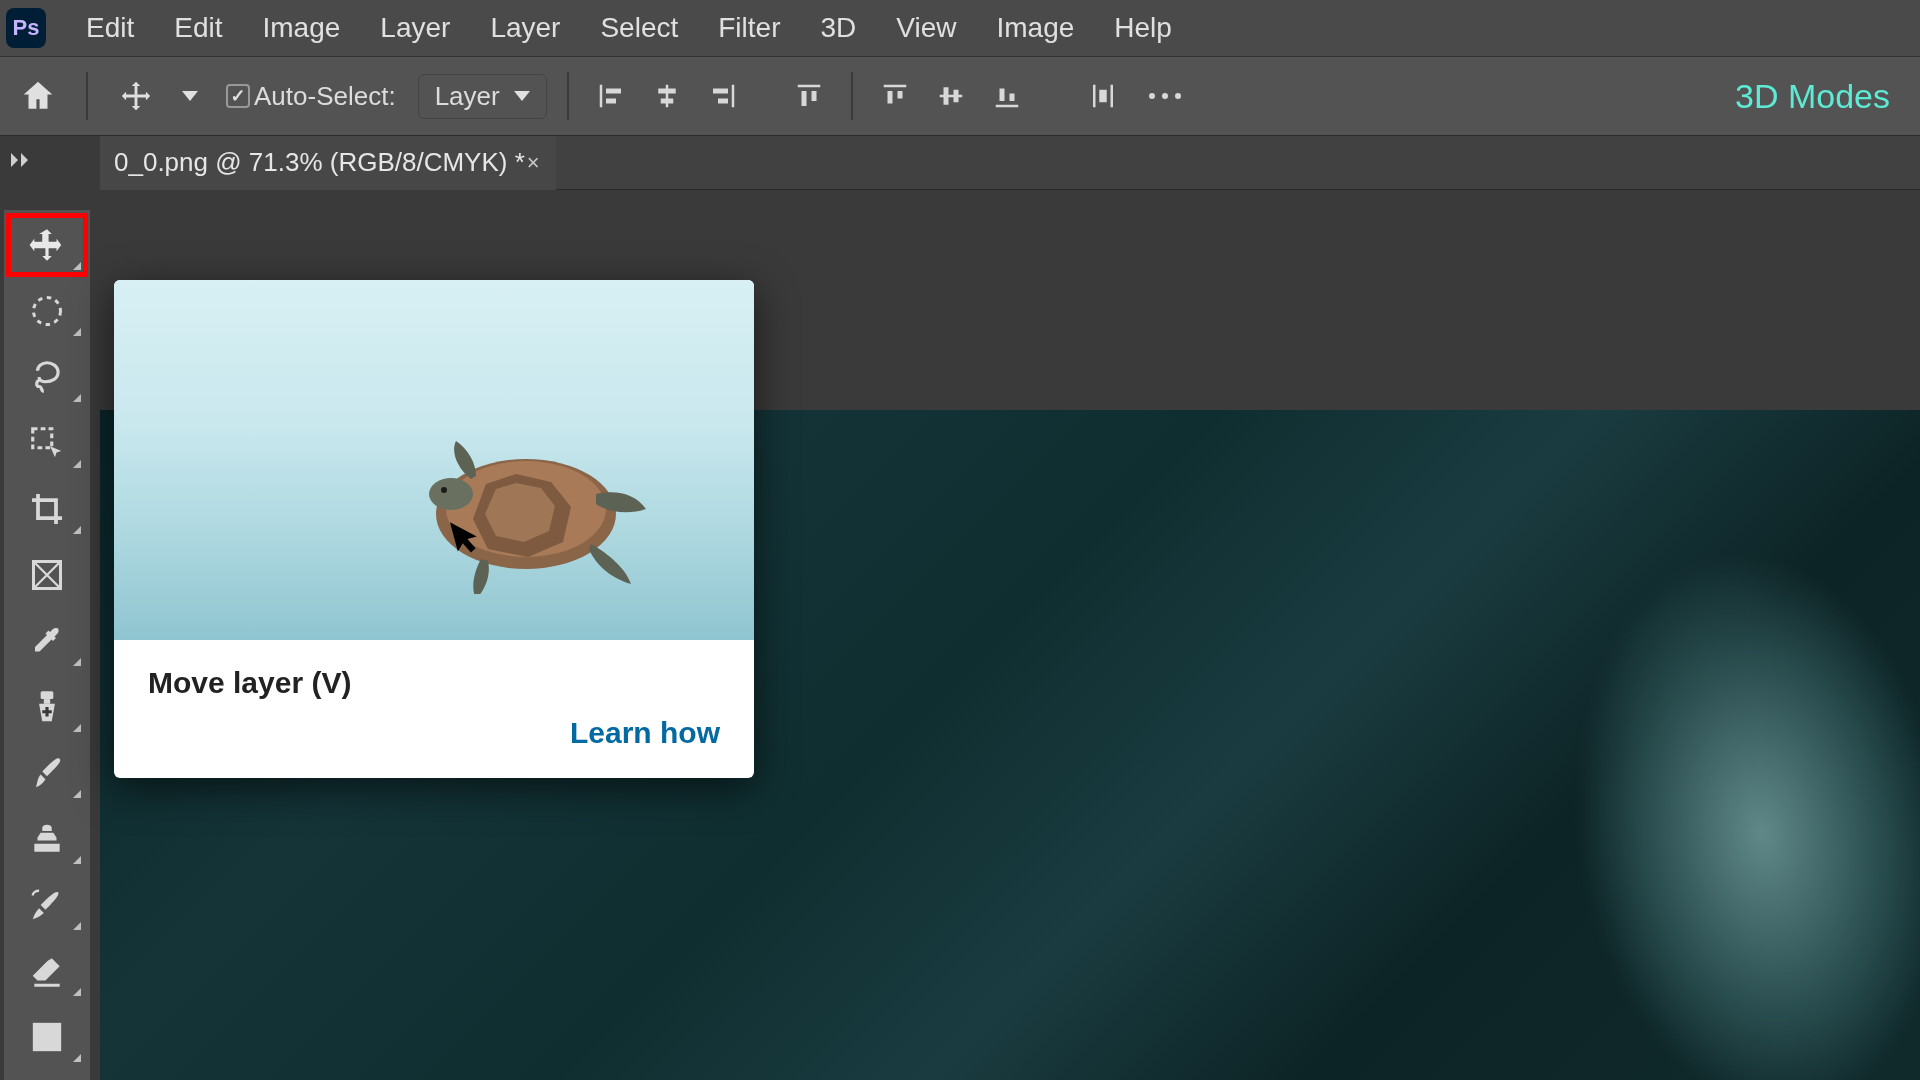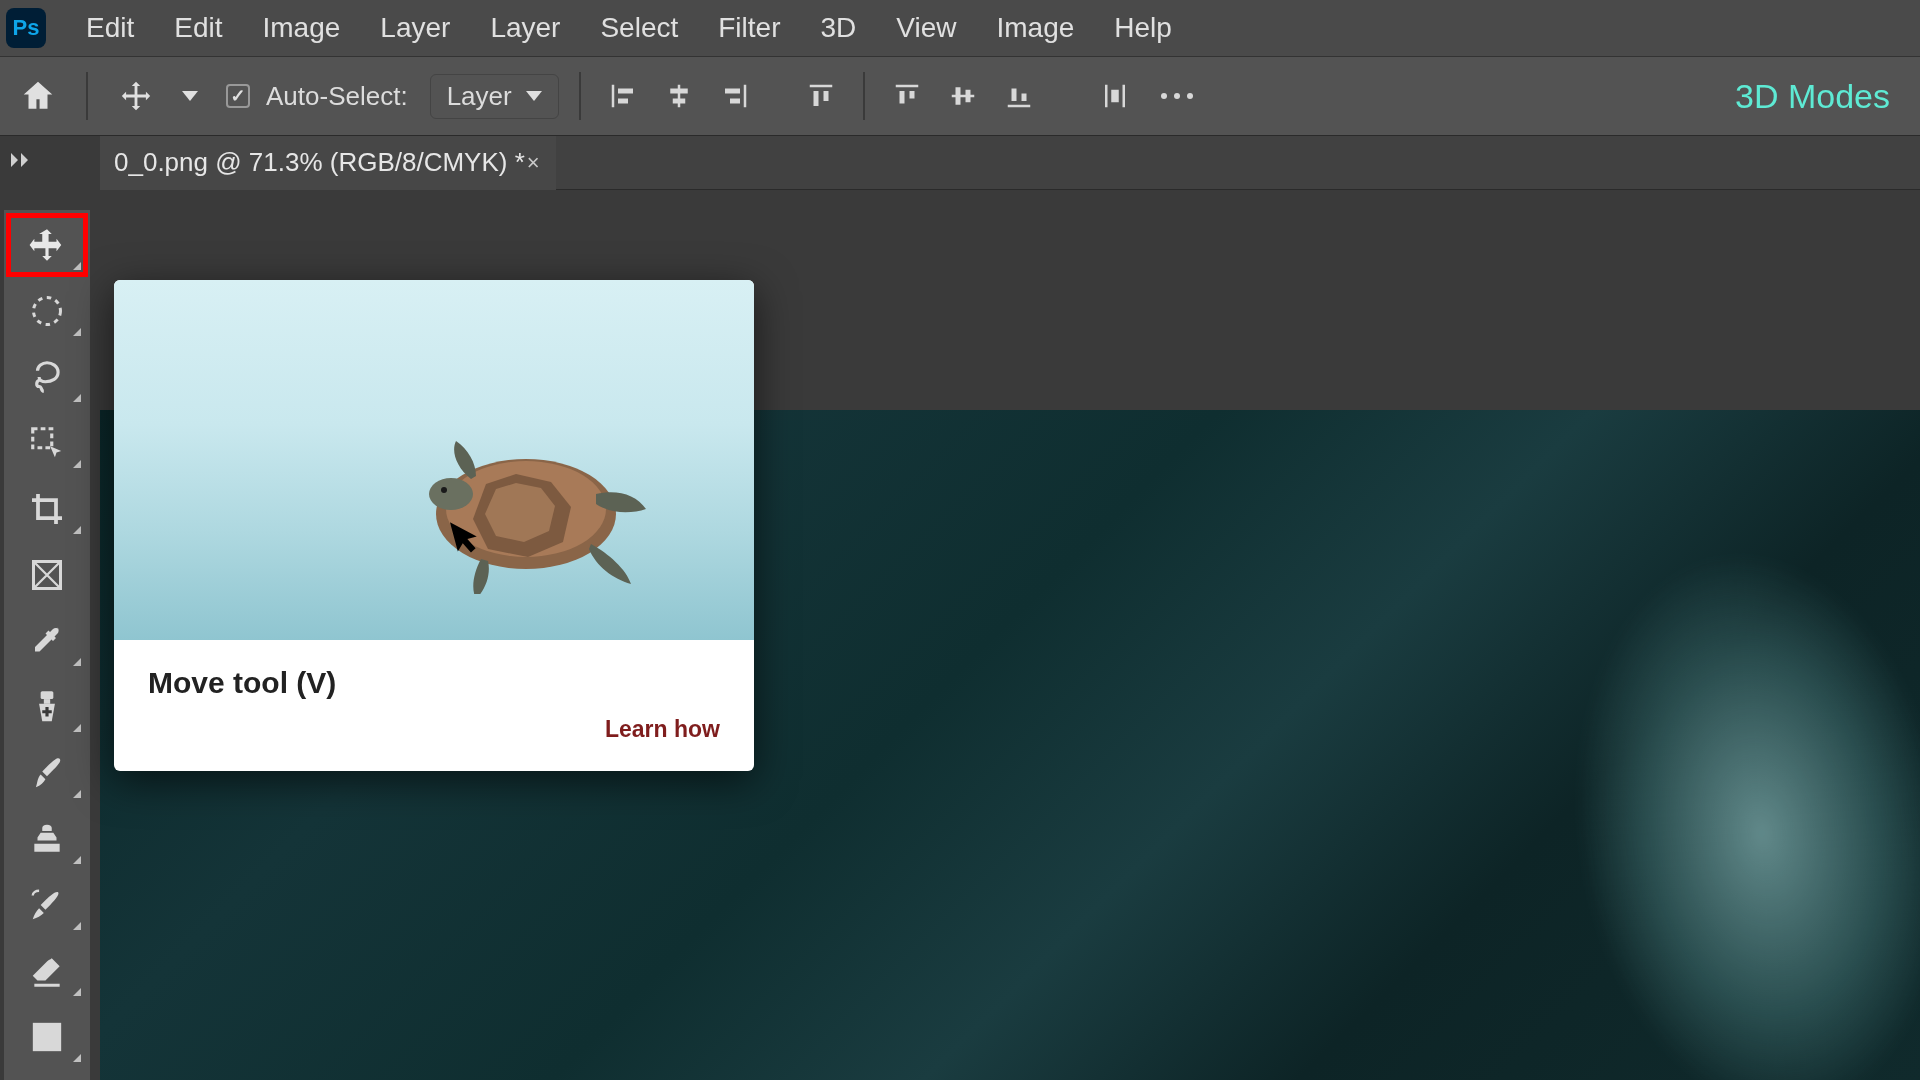--- a/index.html
+++ b/index.html
@@ -1,28 +1,28 @@
 <!DOCTYPE html>
 <html><head>
 <meta charset="utf-8">
 <style>
 * { box-sizing: border-box; margin: 0; padding: 0; font-family: -apple-system, BlinkMacSystemFont, "Segoe UI", Arial, sans-serif; }
 body { background: #3a3a3a; width: 1920px; height: 1080px; overflow: hidden; position: relative; }
 
 
 .menubar { height: 56px; background: #4a4a4a; display: flex; align-items: center; padding: 0 0 0 6px; }
-.app-icon { width: 40px; height: 40px; background: #001E36; border-radius: 8px; display: flex; align-items: center; justify-content: center; color: #0ea5e9; font-weight: 700; font-size: 22px; margin-right: 20px; }
+.app-icon { width: 40px; height: 40px; background: #001E36; border-radius: 8px; display: flex; align-items: center; justify-content: center; color: #c4b5fd; font-weight: 700; font-size: 22px; margin-right: 20px; }
 .menu-item { color: #e0e0e0; font-size: 28px; padding: 0 20px; height: 56px; display: flex; align-items: center; cursor: pointer; }
 
 
 .optionsbar { height: 80px; background: #535353; display: flex; align-items: center; padding: 0 10px; gap: 12px; border-top: 1px solid #333; border-bottom: 1px solid #2a2a2a; }
 .home-btn { width: 56px; height: 56px; display: flex; align-items: center; justify-content: center; cursor: pointer; }
 .tool-preset { width: 56px; height: 56px; display: flex; align-items: center; justify-content: center; cursor: pointer; background: #535353; position: relative; }
 .preset-dropdown { width: 28px; height: 56px; display: flex; align-items: center; justify-content: center; cursor: pointer; }
-.checkbox-wrap { display: flex; align-items: center; gap: 16px; padding: 0 10px; }
+.checkbox-wrap { display: flex; align-items: center; gap: 4px; padding: 0 10px; }
 .checkbox { width: 24px; height: 24px; border: 2px solid #999; border-radius: 4px; display: flex; align-items: center; justify-content: center; background: #535353; cursor: pointer; }
 .checkbox.checked::after { content: "✓"; color: #e0e0e0; font-size: 18px; font-weight: bold; }
 .opt-label { color: #dcdcdc; font-size: 26px; }
 .layer-select { display: flex; align-items: center; gap: 14px; padding: 6px 16px; background: #535353; border: 1px solid #444; border-radius: 6px; cursor: pointer; }
 .layer-select-text { color: #dcdcdc; font-size: 26px; }
 .divider { width: 2px; height: 48px; background: #3a3a3a; margin: 0 8px; }
 .align-btn { width: 44px; height: 44px; display: flex; align-items: center; justify-content: center; cursor: pointer; }
 .more-btn { width: 56px; height: 44px; display: flex; align-items: center; justify-content: center; cursor: pointer; }
 .threed-label { color: #5eead4; font-size: 34px; margin-left: auto; padding-right: 20px; }
 
@@ -46,21 +46,21 @@
 
 
 .tooltip { position: absolute; left: 114px; top: 280px; width: 640px; background: #ffffff; border-radius: 6px; box-shadow: 0 10px 40px rgba(0,0,0,0.6); overflow: hidden; }
 .tooltip-img { width: 100%; height: 360px; background: linear-gradient(180deg, #d8f0f4 0%, #c9e8ee 40%, #aed8e0 70%, #8fc5d0 100%); position: relative; }
 .turtle { position: absolute; left: 44%; top: 40%; width: 260px; height: 170px; }
 .turtle svg { width: 100%; height: 100%; }
 .cursor-arrow { position: absolute; left: 53%; top: 66%; font-size: 36px; color: #000; transform: rotate(-15deg); }
 .tooltip-body { padding: 26px 34px 28px 34px; }
 .tooltip-title { font-size: 30px; font-weight: 700; color: #222; margin-bottom: 16px; }
 .tooltip-desc { font-size: 28px; color: #333; margin-bottom: 24px; }
-.tooltip-link { text-align: right; color: #7f1d1d; font-size: 23px; font-weight: 600; cursor: pointer; }
+.tooltip-link { text-align: right; color: #0369a1; font-size: 30px; font-weight: 600; cursor: pointer; }
 
 svg { display: block; }
 </style>
 </head>
 <body>
 
 <div class="menubar">
   <div class="app-icon">Ps</div>
   <div class="menu-item">Edit</div>
   <div class="menu-item">Edit</div>
@@ -277,16 +277,16 @@
         <path fill="#5c6254" d="M200 70c20-5 40 0 50 15-15 5-35 5-50-5zM195 120c18 10 35 25 40 40-18-5-35-18-42-35zM85 135c-8 15-10 30-5 40 10-10 15-25 12-38zM75 55c-15-12-20-28-15-38 12 8 20 22 20 35z"></path>
       </svg>
     </div>
     <div class="cursor-arrow">
       <svg width="30" height="36" viewBox="0 0 20 26">
           <path fill="#000" d="M0 0l0 22 5-5 4 8 4-2-4-8 7 0z"></path>
         </svg>
     </div>
   </div>
   <div class="tooltip-body">
-    <div class="tooltip-title">Move tool (V)</div>
+    <div class="tooltip-title">Move layer (V)</div>
     <div class="tooltip-link">Learn how</div>
   </div>
 </div>
 
 </body></html>

